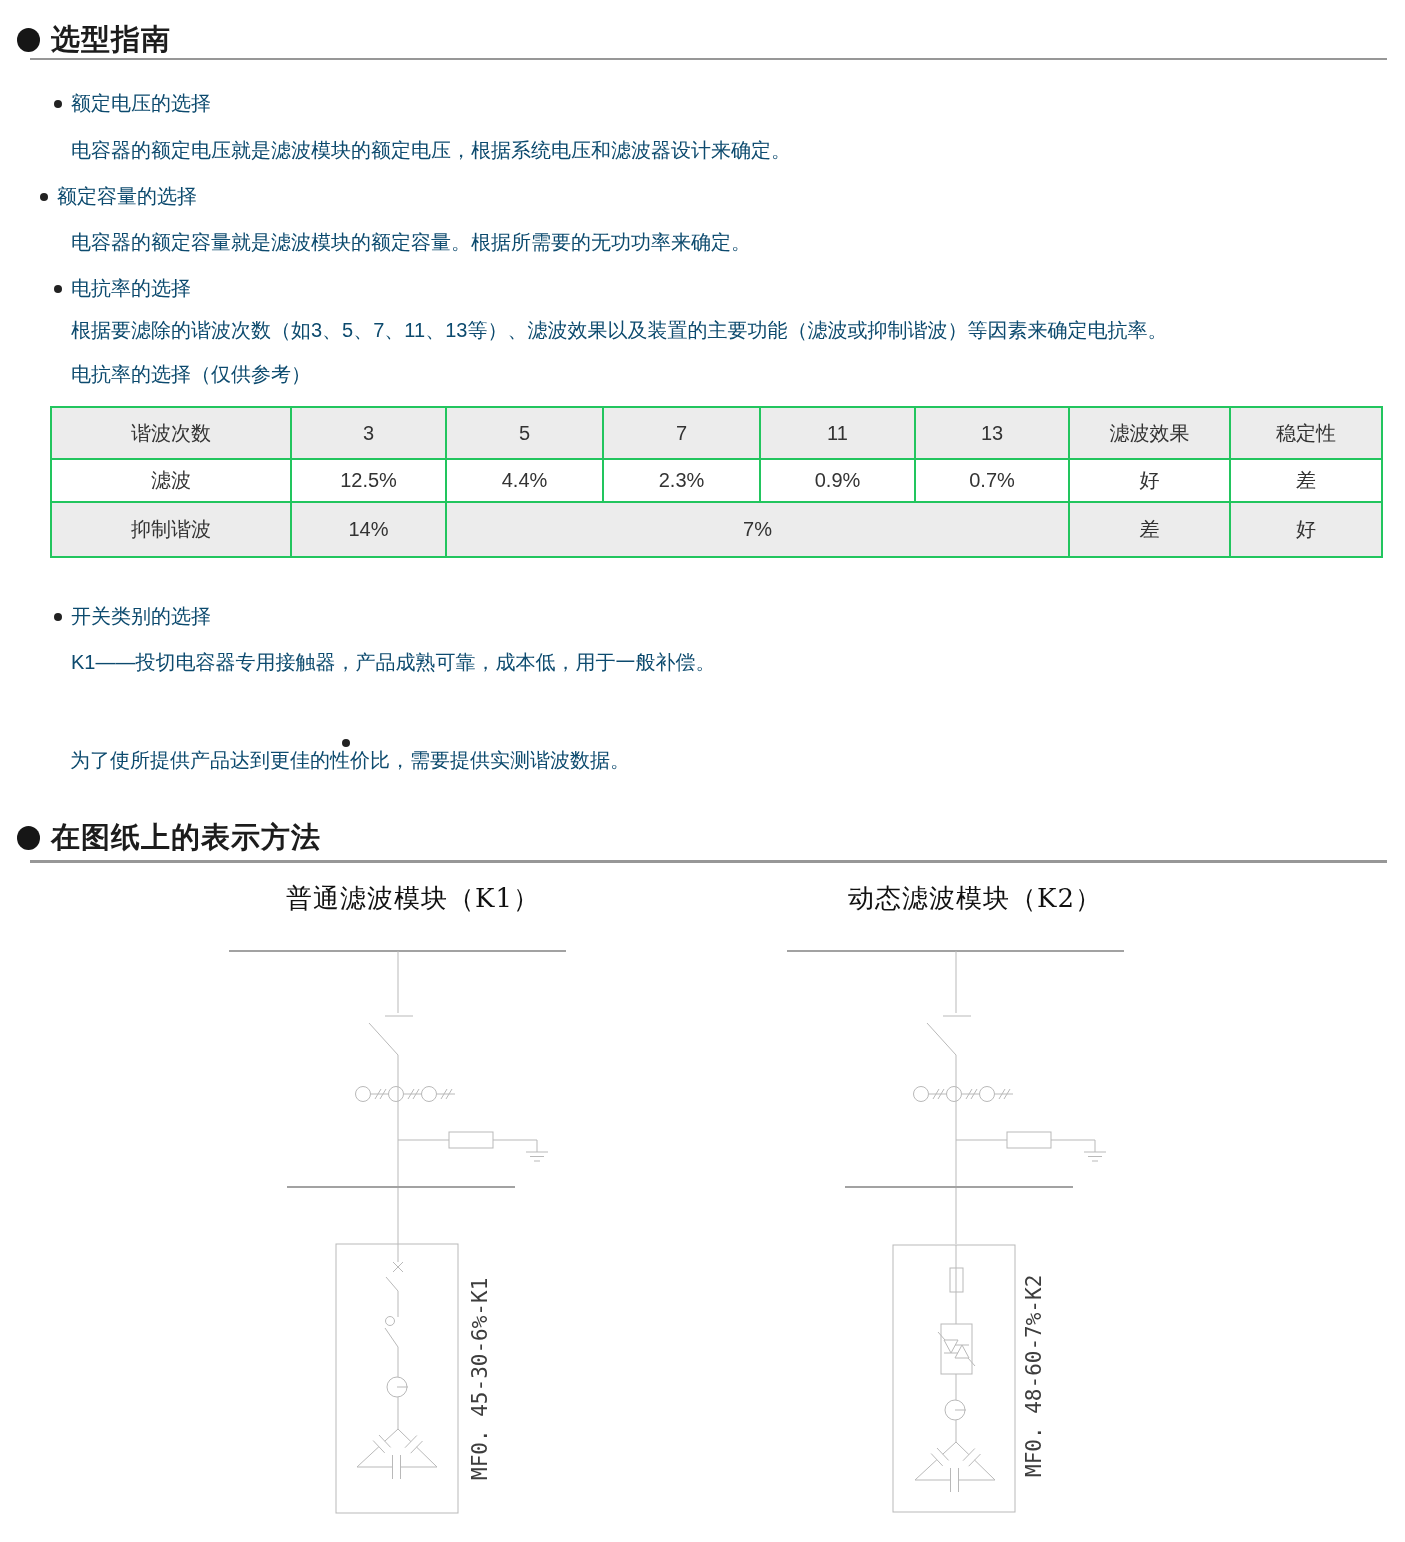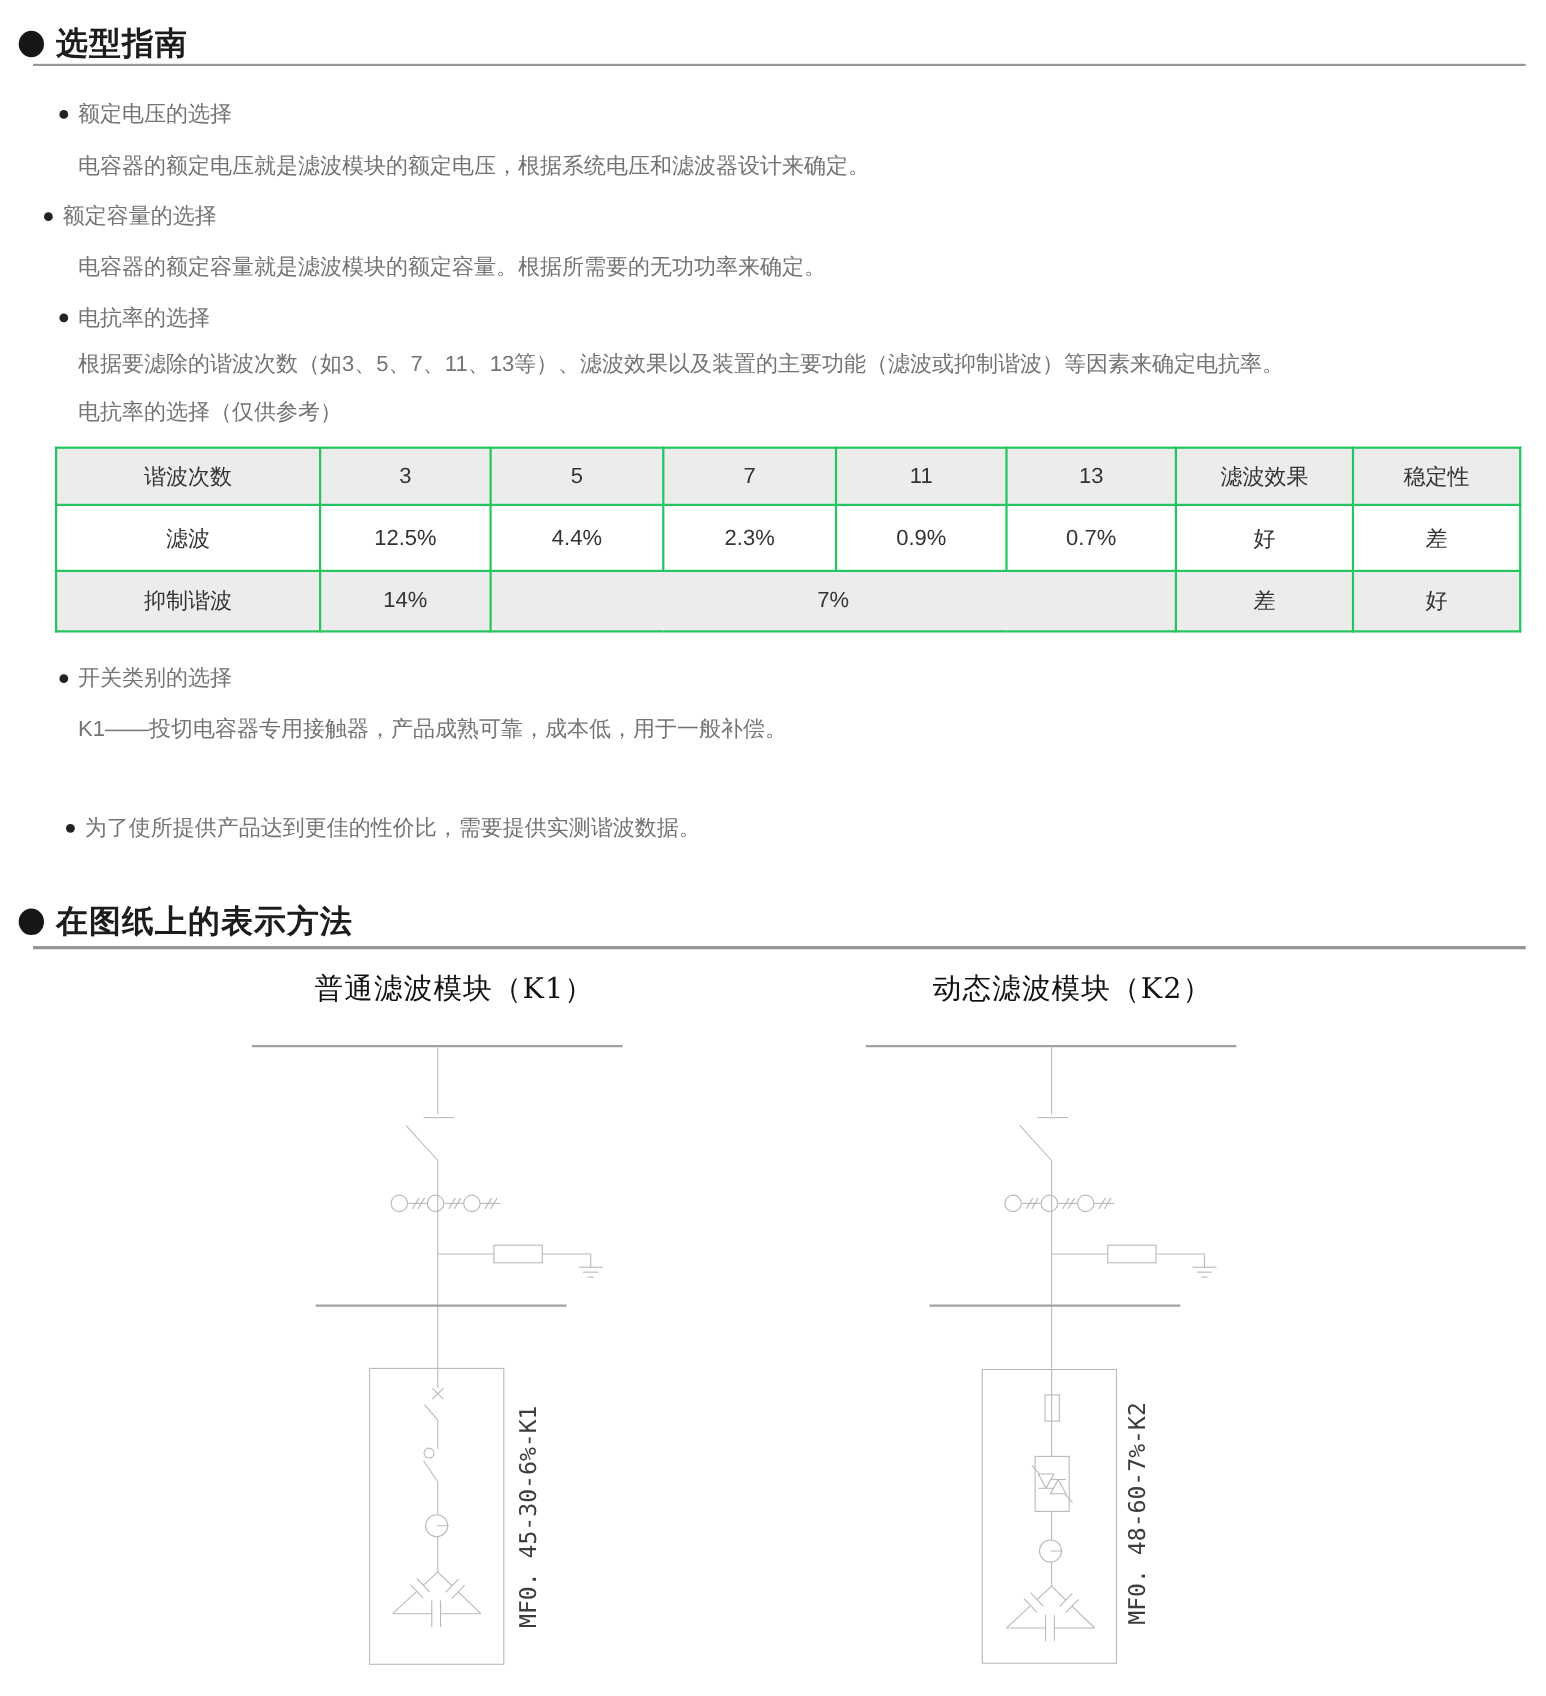--- a/index.html
+++ b/index.html
@@ -4,21 +4,21 @@
 <style>
   html,body{margin:0;padding:0;background:#ffffff;}
   #page{
     position:relative;width:1405px;height:1542px;background:#ffffff;overflow:hidden;
     font-family:"Liberation Sans",sans-serif;color:#333;
   }
   .sec{position:absolute;left:17px;display:flex;align-items:center;gap:11px;}
   .secdot{width:23px;height:24px;background:#161616;border-radius:50%;flex:0 0 auto;}
   .sectitle{font-size:29px;font-weight:bold;color:#1c1c1c;letter-spacing:1px;white-space:nowrap;}
   .rule{position:absolute;left:30px;width:1357px;background:#979797;}
-  .tline{position:absolute;font-size:20px;color:#737373;white-space:nowrap;display:flex;align-items:center;}
+  .tline{position:absolute;font-size:20px;color:#0c4a6e;white-space:nowrap;display:flex;align-items:center;}
   .dot{width:8px;height:8px;border-radius:50%;background:#222;margin-right:9px;flex:0 0 auto;}
   table.rt{
     position:absolute;left:50px;top:406px;border-collapse:collapse;table-layout:fixed;
     width:1331px;font-size:20px;color:#333;
   }
   table.rt td{border:2px solid #22c55e;text-align:center;vertical-align:middle;padding:0;}
   table.rt tr.gray td{background:#ececec;}
   table.rt tr.white td{background:#ffffff;}
   .caption{
     position:absolute;transform:translateX(-50%);font-family:"DejaVu Serif","Liberation Serif",serif;
@@ -84,21 +84,21 @@
         <tr class="gray" style="height:52px;">
       <td>谐波次数</td>
       <td>3</td>
       <td>5</td>
       <td>7</td>
       <td>11</td>
       <td>13</td>
       <td>滤波效果</td>
       <td>稳定性</td>
     </tr>
-    <tr class="white" style="height:60px;">
+    <tr class="white" style="height:43px;">
       <td>滤波</td>
       <td>12.5%</td>
       <td>4.4%</td>
       <td>2.3%</td>
       <td>0.9%</td>
       <td>0.7%</td>
       <td>好</td>
       <td>差</td>
     </tr>
     <tr class="gray" style="height:55px;">
@@ -111,21 +111,21 @@
   </tbody>
     </table>
 
   <div class="tline" style="left:54px;top:603px;">
       <span class="dot"></span>
       <span>开关类别的选择</span>
     </div>
   <div class="tline" style="left:71px;top:649px;">
       <span>K1——投切电容器专用接触器，产品成熟可靠，成本低，用于一般补偿。</span>
     </div>
-  <div class="tline" style="left:60px;top:739px;">
+  <div class="tline" style="left:70px;top:739px;flex-direction:column;">
       <span class="dot"></span>
       <span>为了使所提供产品达到更佳的性价比，需要提供实测谐波数据。</span>
     </div>
 
   <div class="sec" style="top:818px;">
     <span class="secdot"></span>
     <span class="sectitle">在图纸上的表示方法</span>
   </div>
   <div class="rule" style="top:860px;height:3px;"></div>
 

